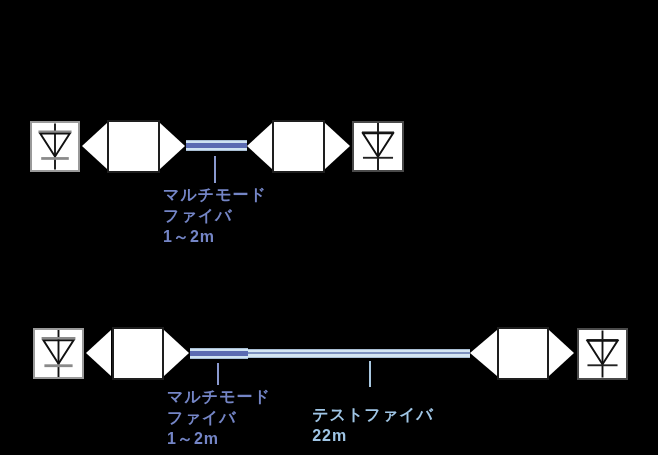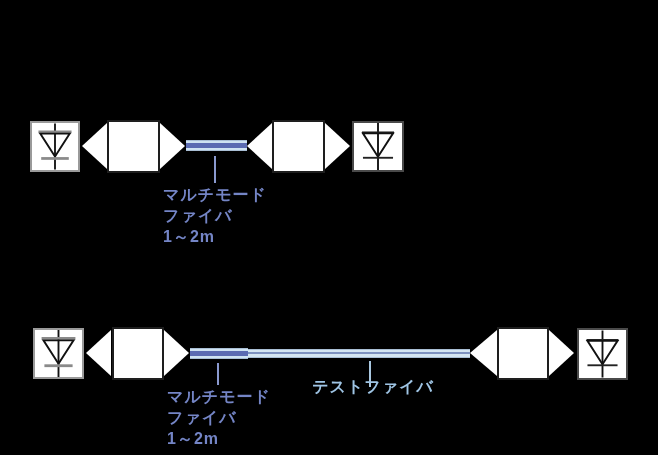--- a/index.html
+++ b/index.html
@@ -128,16 +128,17 @@
 
   <div class="abs leader-mm" style="left:217px;top:103px;height:22px;"></div>
   <div class="abs leader-test" style="left:369px;top:101px;height:26px;"></div>
 
   <div class="abs lbl lbl-mm" style="left:219px;top:126px;">
     <div>マルチモード</div>
     <div>ファイバ</div>
     <div>1～2m</div>
   </div>
 
-  <div class="abs lbl lbl-test" style="left:373px;top:116px;">
+  <div class="abs lbl lbl-test" style="left:373px;top:144px;">
     <div>テストファイバ</div>
+    <div>22m</div>
   </div>
 </div>
 
 </body></html>

